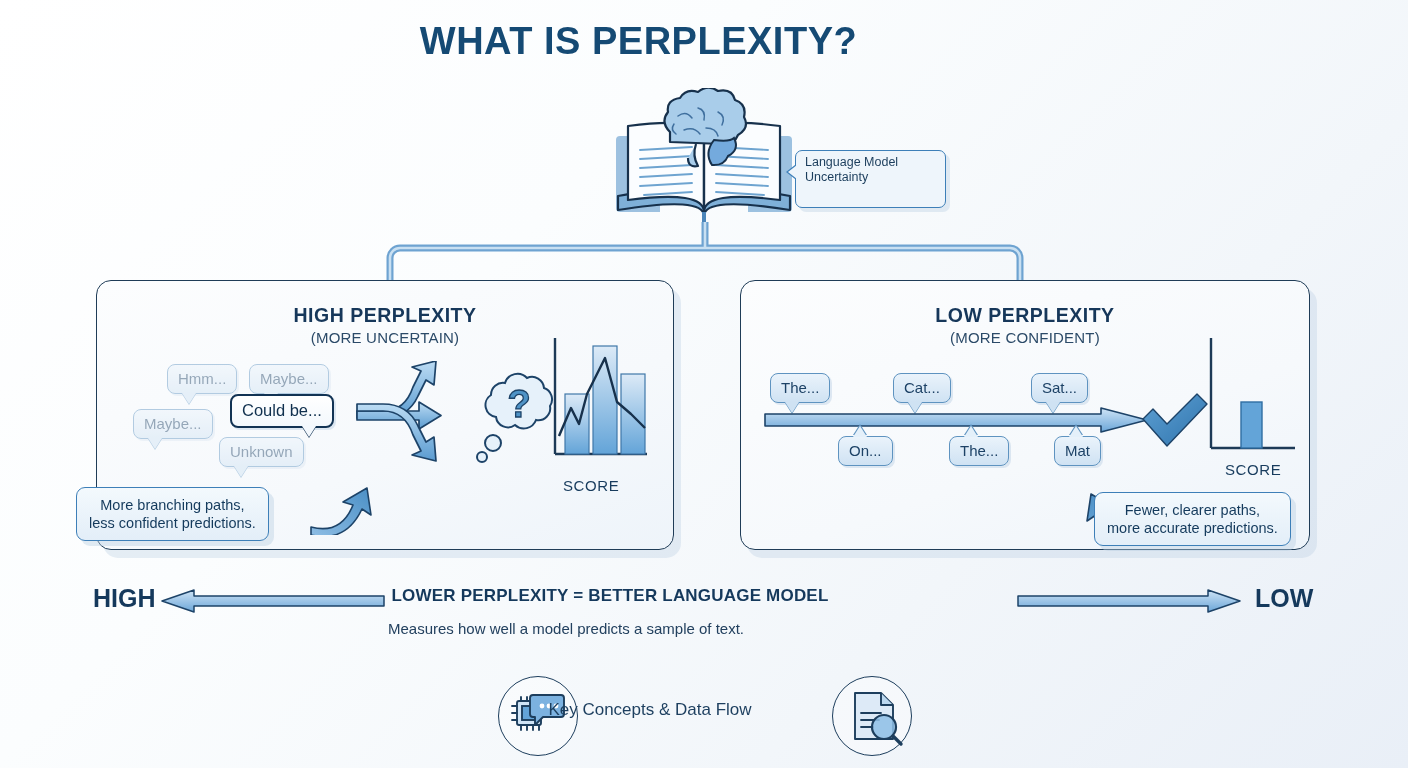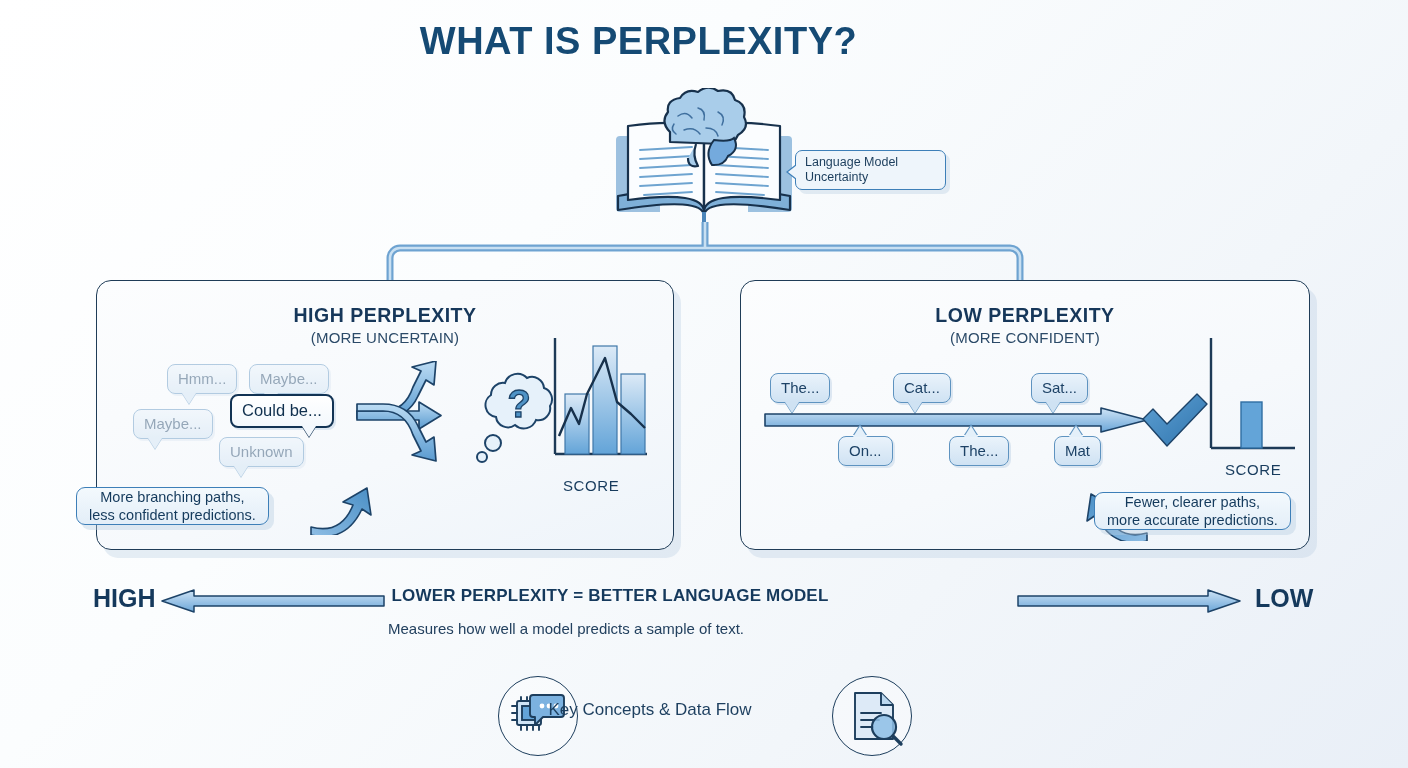--- a/index.html
+++ b/index.html
@@ -20,21 +20,21 @@
     color:#154a74;
     text-shadow:0 1px 0 rgba(255,255,255,.8);
   }
 
   
   #book-wrap{left:604px;top:88px;width:200px;height:150px;}
   #callout-lm{
     left:795px;top:150px;width:133px;
     border:1.6px solid #3d7fb8;border-radius:7px;
     background:#eef5fb;
-    padding:4px 7px 4px 9px;
+    padding:4px 7px 22px 9px;
     font-size:12.5px;line-height:1.18;color:#1b3d5c;
     box-shadow:4px 4px 0 rgba(175,200,222,.33);
   }
   #callout-lm .tail{
     position:absolute;left:-8px;top:14px;width:0;height:0;
     border-top:7px solid transparent;border-bottom:7px solid transparent;
     border-right:9px solid #eef5fb;
     filter:drop-shadow(-1.4px 0 0 #3d7fb8);
   }
 
@@ -89,21 +89,21 @@
     border:2px solid #123354;color:#10304e;font-size:16.5px;
   }
   .bub.strong .tail.down{border-top-color:#f3f8fd;filter:drop-shadow(0 1.8px 0 #123354);}
 
   
   .callout{
     position:absolute;
     border:1.7px solid #3d7fb8;border-radius:9px;
     background:linear-gradient(180deg,#f3f9fd 0%,#e3eef8 100%);
     color:#143a5c;font-size:14.5px;line-height:1.25;
-    padding:0 12px;text-align:center;white-space:nowrap;
+    padding:8px 12px;text-align:center;white-space:nowrap;
     box-shadow:5px 5px 0 rgba(182,204,225,.4);
   }
 
   
   .score-label{
     position:absolute;font-size:15px;letter-spacing:.6px;color:#173b5d;
   }
 
   
   #scale-row{left:0;top:580px;width:1408px;height:42px;}

